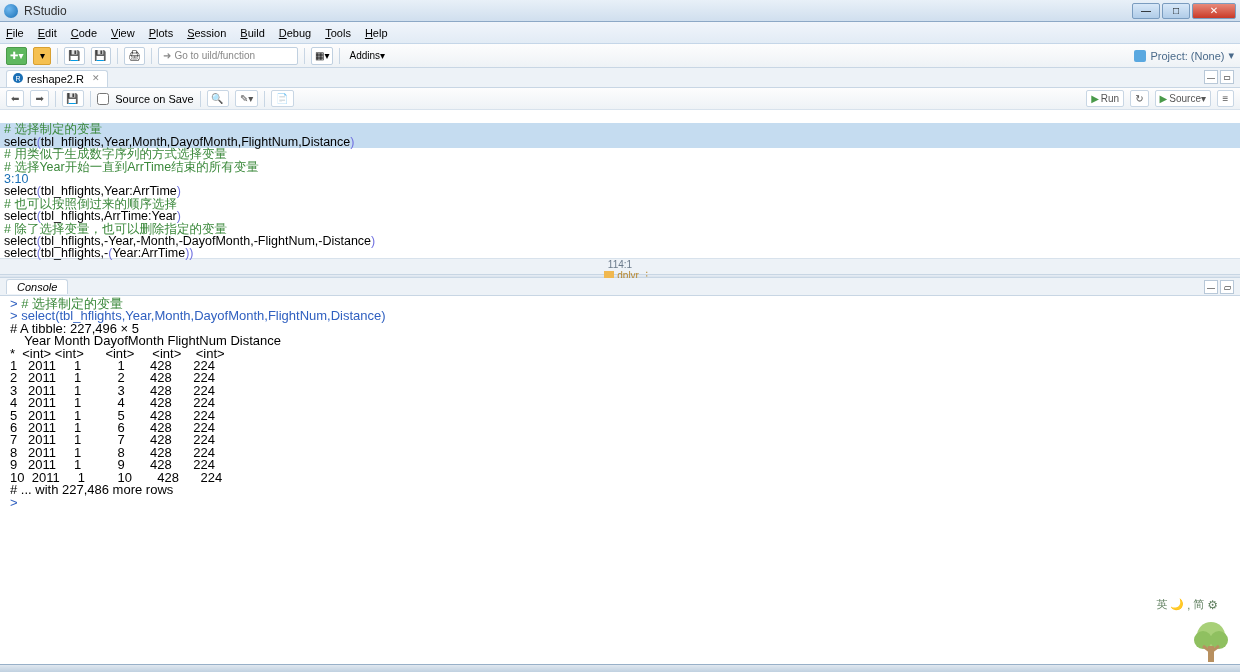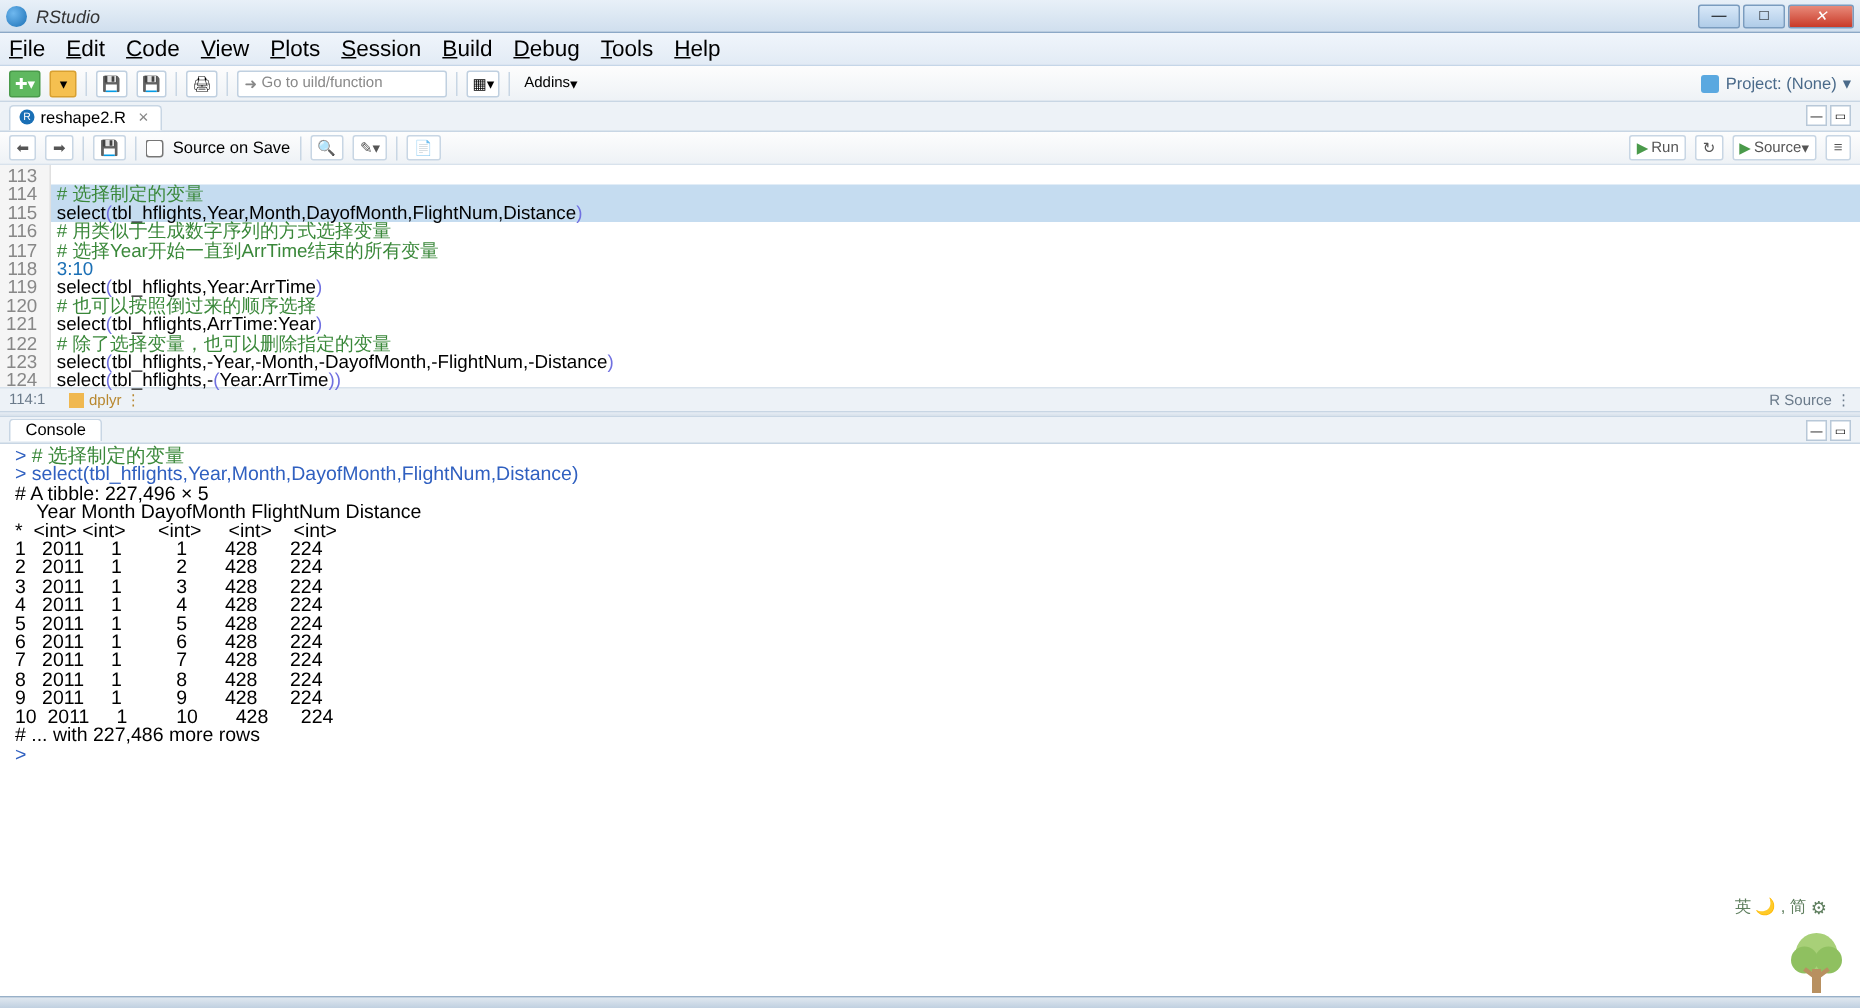--- a/index.html
+++ b/index.html
@@ -1,27 +1,27 @@
 <!DOCTYPE html>
 <html><head>
 <meta charset="utf-8">
 <style>
 * { margin: 0; padding: 0; box-sizing: border-box; font-family: "Segoe UI", Tahoma, sans-serif; }
 body { background: #fff; font-size: 12px; overflow: hidden; width: 1240px; height: 672px; position: relative; }
 
-.titlebar { height: 22px; background: linear-gradient(#e8f0f8, #d0dfee); display: flex; align-items: center; padding: 0 4px; border-bottom: 1px solid #8ca8c6; font-style: italic; }
+.titlebar { height: 22px; background: linear-gradient(#e8f0f8, #d0dfee); display: flex; align-items: center; padding: 0 4px; border-bottom: 1px solid #8ca8c6; }
 .titlebar .logo { width: 14px; height: 14px; background: radial-gradient(circle at 35% 35%, #6fb8ef, #1a6fb5); border-radius: 50%; margin-right: 6px; }
 .titlebar .title { font-size: 12px; color: #333; }
 .titlebar .win-controls { margin-left: auto; display: flex; gap: 2px; }
 .titlebar .win-btn { width: 28px; height: 16px; border: 1px solid #7a9cbf; border-radius: 2px; display: flex; align-items: center; justify-content: center; font-size: 10px; cursor: pointer; }
 .titlebar .win-min { background: linear-gradient(#d8e8f8, #b0cce8); }
 .titlebar .win-max { background: linear-gradient(#d8e8f8, #b0cce8); }
 .titlebar .win-close { background: linear-gradient(#e88a7a, #c93a28); color: #fff; width: 44px; }
 
-.menubar { height: 22px; background: linear-gradient(#f0f5fb, #e2ebf5); display: flex; align-items: center; padding: 0 6px; gap: 14px; border-bottom: 1px solid #c5d6e8; font-size: 15px; }
+.menubar { height: 22px; background: linear-gradient(#f0f5fb, #e2ebf5); display: flex; align-items: center; padding: 0 6px; gap: 14px; border-bottom: 1px solid #c5d6e8; font-size: 11px; }
 .menubar span { cursor: pointer; }
 .menubar span u { text-decoration: underline; }
 
 .toolbar { height: 24px; background: linear-gradient(#fdfdfd, #eef2f6); border-bottom: 1px solid #c8d6e4; display: flex; align-items: center; padding: 0 6px; gap: 6px; }
 .tb-btn { height: 18px; min-width: 18px; border: 1px solid #c0d0e0; border-radius: 2px; background: #fff; display: inline-flex; align-items: center; justify-content: center; font-size: 10px; cursor: pointer; padding: 0 3px; }
 .tb-new { background: #5fb85f; color: #fff; border-color: #4a9a4a; }
 .tb-open { background: #f5c050; border-color: #d8a030; }
 .tb-sep { width: 1px; height: 16px; background: #c8d6e4; }
 .tb-search { border: 1px solid #c0d0e0; border-radius: 2px; height: 18px; width: 140px; font-size: 10px; padding: 0 4px; color: #888; background: #fff; display: flex; align-items: center; }
 .toolbar .proj { margin-left: auto; font-size: 11px; color: #4a6a8a; display: flex; align-items: center; gap: 4px; }
@@ -43,28 +43,28 @@
 .editor { font-family: Consolas, Monaco, monospace; font-size: 12.5px; line-height: 12.4px; display: flex; height: 148px; background: #fff; }
 .gutter { background: #f5f5f5; color: #888; text-align: right; padding: 1px 8px 1px 4px; user-select: none; border-right: 1px solid #e0e0e0; }
 .code { padding: 1px 4px; flex: 1; white-space: pre; position: relative; }
 .code .hl { position: absolute; left: 0; right: 0; top: 0; height: 25px; background: #c5dcf0; z-index: 0; }
 .code .line { position: relative; z-index: 1; }
 .c-comment { color: #3a883a; }
 .c-func { color: #000; }
 .c-paren { color: #7070e0; }
 .c-num { color: #1a6fb5; }
 
-.statusline { height: 16px; background: #edf2f7; border-top: 1px solid #d8e2ec; display: flex; align-items: center; padding: 0 6px; font-size: 10px; color: #6a7a8a; }
+.statusline { height: 16px; background: #edf2f7; border-top: 1px solid #d8e2ec; display: flex; align-items: center; padding: 0 6px; font-size: 10px; color: #6a7a8a; flex-direction: column; }
 .statusline .right { margin-left: auto; }
 .scope { color: #b88830; margin-left: 16px; }
 .scope-icon { width: 10px; height: 10px; background: #f0b850; display: inline-block; vertical-align: middle; margin-right: 3px; }
 
 .splitter { height: 4px; background: linear-gradient(#e8eef5, #d8e2ec); border-top: 1px solid #c8d6e4; border-bottom: 1px solid #c8d6e4; }
 
-.console-tab { height: 18px; background: #edf2f7; border-bottom: 1px solid #c8d6e4; display: flex; align-items: center; padding: 0 6px; font-size: 11px; position: relative; }
+.console-tab { height: 18px; background: #edf2f7; border-bottom: 1px solid #c8d6e4; display: flex; align-items: center; padding: 0 6px; font-size: 11px; position: relative; font-style: italic; }
 .console-tab .lbl { background: #fff; border: 1px solid #c8d6e4; border-bottom: none; border-radius: 3px 3px 0 0; padding: 1px 10px; }
 .console { font-family: Consolas, Monaco, monospace; font-size: 13px; line-height: 12.4px; padding: 2px 10px; white-space: pre; height: 374px; overflow: hidden; }
 .con-prompt { color: #3060c0; }
 .con-comment { color: #3a883a; }
 .con-input { color: #3060c0; }
 
 .tray { position: absolute; right: 8px; bottom: 6px; display: flex; align-items: flex-end; gap: 6px; }
 .tree { width: 42px; height: 48px; }
 .lang-ind { position: absolute; right: 22px; bottom: 60px; font-size: 11px; color: #5f7f5f; display: flex; align-items: center; gap: 3px; }
 .lang-ind .gear { font-size: 12px; }
@@ -151,34 +151,20 @@
         <span class="et-run-arrow">▶</span>
         <span>Run</span>
       </span>
     <span class="et-btn">↻</span>
     <span class="et-btn"><span class="et-run-arrow">▶</span><span>Source</span> ▾</span>
     <span class="et-btn">≡</span>
   </div>
 </div>
 
 <div class="editor">
-  <div class="gutter" id="gutter">
-      <div>113</div>
-      <div>114</div>
-      <div>115</div>
-      <div>116</div>
-      <div>117</div>
-      <div>118</div>
-      <div>119</div>
-      <div>120</div>
-      <div>121</div>
-      <div>122</div>
-      <div>123</div>
-      <div>124</div>
-    </div>
   <div class="code" id="code"><div class="hl" style="top: 13.4px; height: 24.8px;"></div><div class="line"> </div><div class="line"><span class="c-comment"># 选择制定的变量</span></div><div class="line"><span class="c-func">select<span class="c-paren">(</span>tbl_hflights,Year,Month,DayofMonth,FlightNum,Distance<span class="c-paren">)</span></span></div><div class="line"><span class="c-comment"># 用类似于生成数字序列的方式选择变量</span></div><div class="line"><span class="c-comment"># 选择Year开始一直到ArrTime结束的所有变量</span></div><div class="line"><span class="c-num">3:10</span></div><div class="line"><span class="c-func">select<span class="c-paren">(</span>tbl_hflights,Year:ArrTime<span class="c-paren">)</span></span></div><div class="line"><span class="c-comment"># 也可以按照倒过来的顺序选择</span></div><div class="line"><span class="c-func">select<span class="c-paren">(</span>tbl_hflights,ArrTime:Year<span class="c-paren">)</span></span></div><div class="line"><span class="c-comment"># 除了选择变量，也可以删除指定的变量</span></div><div class="line"><span class="c-func">select<span class="c-paren">(</span>tbl_hflights,-Year,-Month,-DayofMonth,-FlightNum,-Distance<span class="c-paren">)</span></span></div><div class="line"><span class="c-func">select<span class="c-paren">(</span>tbl_hflights,-<span class="c-paren">(</span>Year:ArrTime<span class="c-paren">)</span><span class="c-paren">)</span></span></div></div>
 </div>
 
 <div class="statusline">
   <span>114:1</span>
   <span class="scope"><span class="scope-icon"></span><span>dplyr</span> ⋮</span>
   <span class="right"><span>R Source</span> ⋮</span>
 </div>
 
 <div class="splitter"></div>

